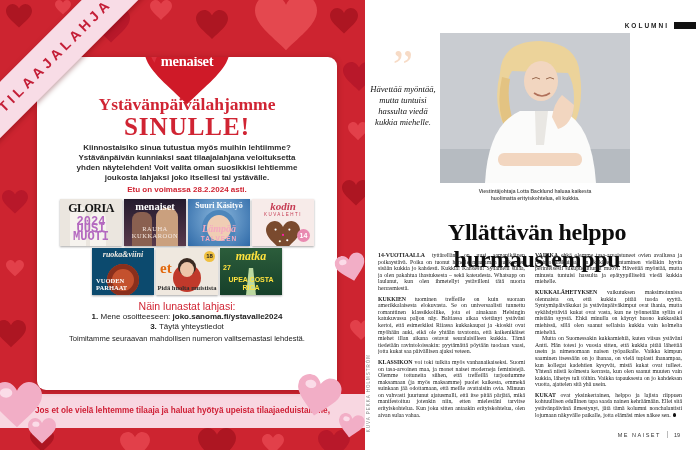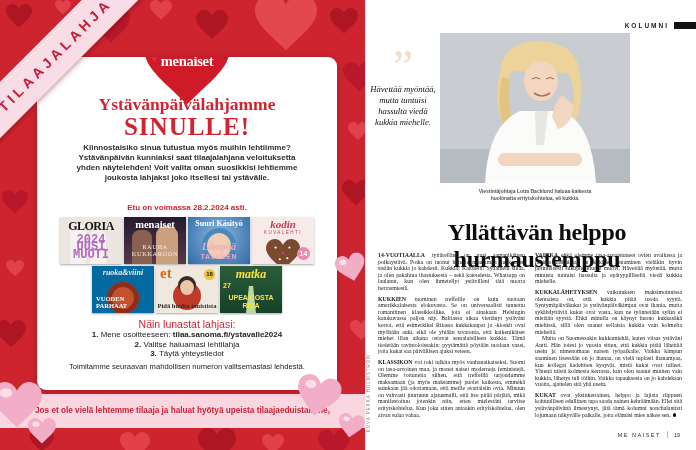--- a/index.html
+++ b/index.html
@@ -15,24 +15,24 @@
   .ribbon span{color:#c41f38;font-weight:bold;font-size:14px;letter-spacing:4px;}
   .card{position:absolute;left:37px;top:57px;width:300px;height:333px;background:#fff;border-radius:9px;
         text-align:center;z-index:4;overflow:hidden;box-shadow:0 1px 6px rgba(80,0,8,.3);}
   .logo-heart{position:relative;margin:-30px auto 0;width:88px;height:72px;}
   .logo-heart svg{position:absolute;left:0;top:0;}
   .logo-text{position:absolute;left:0;top:26px;width:100%;text-align:center;color:#fff;
              font-family:"Liberation Serif",serif;font-weight:bold;font-size:14.5px;letter-spacing:-.3px;}
   .ad-title1{color:#d02433;font-family:"Liberation Serif",serif;font-weight:bold;font-size:17.5px;margin-top:-4px;line-height:19px;}
   .ad-title2{color:#d02433;font-family:"Liberation Serif",serif;font-weight:bold;font-size:25px;line-height:26px;letter-spacing:1px;}
   .intro{font-size:8px;line-height:10px;color:#2e2e2e;font-weight:bold;margin:3px 30px 0;}
-  .validity{color:#d02433;font-weight:bold;font-size:8px;margin-top:20px;}
+  .validity{color:#d02433;font-weight:bold;font-size:8px;margin-top:2px;}
   .covers{display:flex;flex-wrap:wrap;justify-content:center;gap:2px;margin:5px 10px 0;}
   .cover{width:62px;height:47px;position:relative;overflow:hidden;box-shadow:0 1px 2px rgba(0,0,0,.35);}
-  .cover .mast{position:relative;z-index:2;}
+  .cover .mast{position:relative;z-index:2;margin-top:13px;}
   .cover .line,.cover .line2{position:absolute;z-index:2;}
   
   .c0{background:#ebe6df;}
   .c0 .mast{font-family:"Liberation Serif",serif;font-weight:bold;font-size:12px;letter-spacing:-.5px;color:#141414;margin-top:2px;}
   .c0 .fig{position:absolute;bottom:0;width:16px;height:40px;background:#f6f3ee;border-radius:7px 7px 0 0;}
   .c0 .line{bottom:5px;width:100%;color:#b469c0;font-family:Liberation Mono, monospace;font-weight:bold;font-size:12px;line-height:7.5px;}
   
   .c1{background:linear-gradient(#241b2e,#58394b);}
   .c1 .mast{color:#fff;font-family:"Liberation Serif",serif;font-weight:bold;font-size:10.5px;margin-top:2px;}
   .c1 .fig{position:absolute;bottom:0;left:8px;width:20px;height:34px;background:#8a6050;border-radius:8px 8px 0 0;}
@@ -46,21 +46,21 @@
   .c2 .line{right:4px;bottom:4px;width:13px;height:13px;border-radius:50%;background:#e98ab1;color:#fff;
             font-weight:bold;font-size:7px;line-height:13px;text-align:center;}
   
   .c3{background:radial-gradient(circle at 50% 42%,#8db9de,#2f6aa8);}
   .c3 .mast{color:#fff;font-family:"Liberation Serif",serif;font-weight:bold;font-size:8px;margin-top:2px;}
   .c3 .face{position:absolute;left:19px;top:16px;width:24px;height:26px;background:#f0cdb4;border-radius:50%;
             box-shadow:0 0 0 5px #4d86bb;}
   .c3 .line{bottom:12px;width:100%;color:#f4a9c0;font-family:"Liberation Serif",serif;font-style:italic;font-weight:bold;font-size:10px;}
   .c3 .line2{bottom:4px;width:100%;color:#f4a9c0;font-weight:bold;font-size:6.5px;letter-spacing:1px;}
   
-  .c4{background:#0369a1;}
+  .c4{background:#0c4a6e;}
   .c4 .mast{color:#f3ece4;font-family:"Liberation Serif",serif;font-style:italic;font-weight:bold;font-size:8px;margin-top:2px;}
   .c4 .dish{position:absolute;left:15px;top:16px;width:32px;height:32px;border-radius:50%;background:#c4512e;
             box-shadow:inset 0 0 0 5px #8a2f1c;}
   .c4 .line{left:4px;bottom:4px;text-align:left;color:#fff;font-family:"Liberation Serif",serif;font-weight:bold;font-size:6.5px;line-height:7px;}
   
   .c5{background:#efe8df;}
   .c5 .mast{color:#e2690f;font-family:"Liberation Serif",serif;font-weight:bold;font-size:15px;text-align:left;padding-left:4px;line-height:14px;}
   .c5 .scarf{position:absolute;left:17px;top:16px;width:28px;height:28px;border-radius:50%;background:#c0392b;}
   .c5 .head{position:absolute;left:22px;top:10px;width:18px;height:18px;border-radius:50%;background:#3a2a22;}
   .c5 .face{position:absolute;left:24px;top:14px;width:14px;height:15px;border-radius:50%;background:#edc5a8;}
@@ -247,24 +247,21 @@
         <div class="cover c7">
           <div class="path"></div>
           <div class="mast">matka</div>
           <div class="line2">27</div>
           <div class="line">UPEA COSTA RICA</div>
         </div>
       </div>
 
       <div class="redeem">Näin lunastat lahjasi:</div>
       <div class="step">
-        <span class="num">1.</span><span> Mene osoitteeseen: </span><span class="bold">tilaa.sanoma.fi/ystavalle2024</span>
-      </div>
-      <div class="step">
-        <span class="num">2.</span><span> Valitse haluamasi lehtilahja</span>
+        <span class="num">1.</span><span> Mene osoitteeseen: </span><span class="bold">joko.sanoma.fi/ystavalle2024</span>
       </div>
       <div class="step">
         <span class="num">3.</span><span> Täytä yhteystiedot</span>
       </div>
       <div class="delivery">Toimitamme seuraavan mahdollisen numeron valitsemastasi lehdestä.</div>
 
     </div>
 
     <div class="strip">
       <div>Jos et ole vielä lehtemme tilaaja ja haluat hyötyä upeista tilaajaeduistamme,</div>

